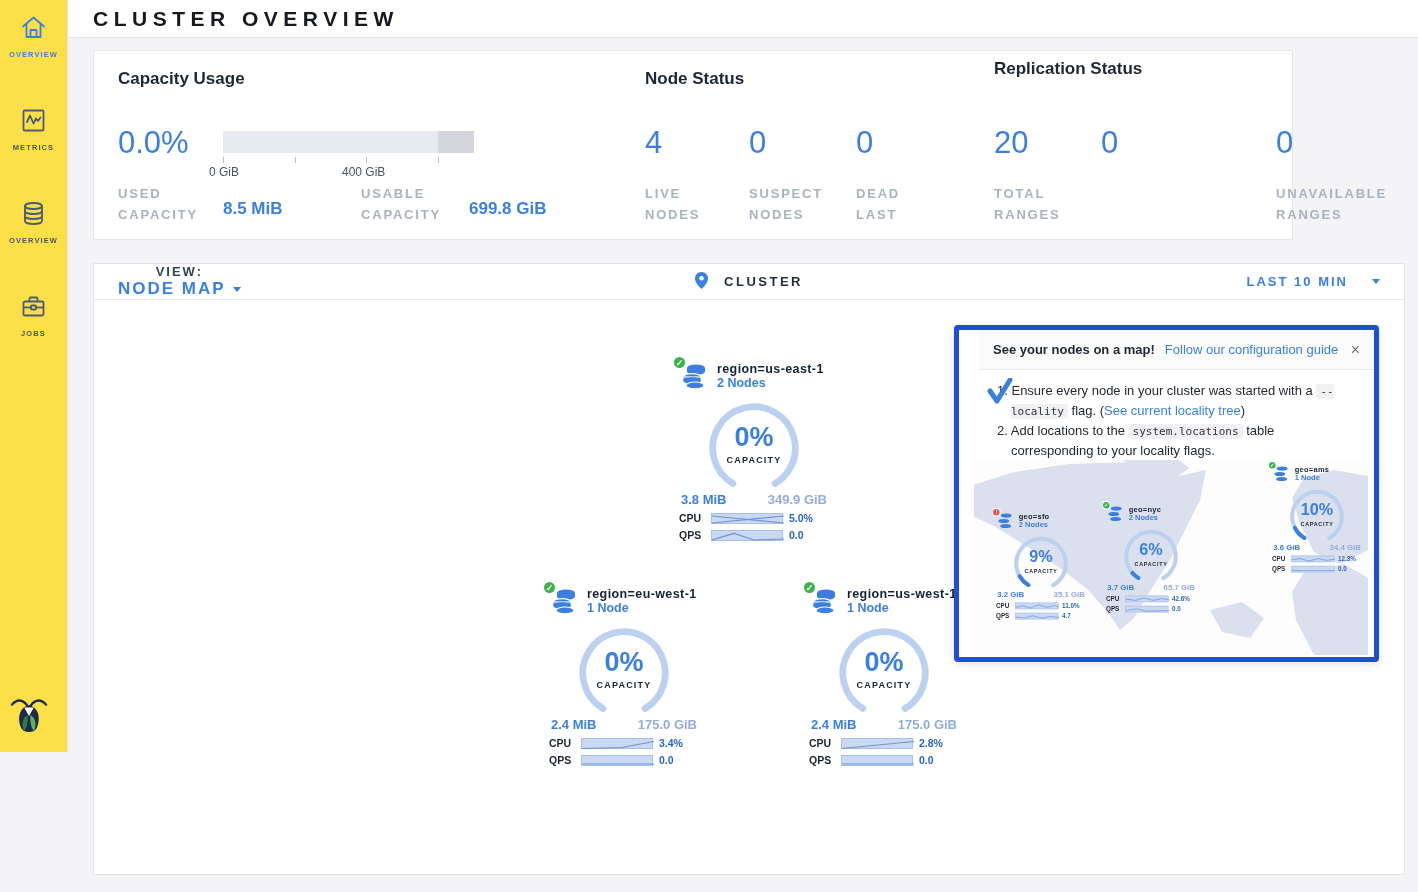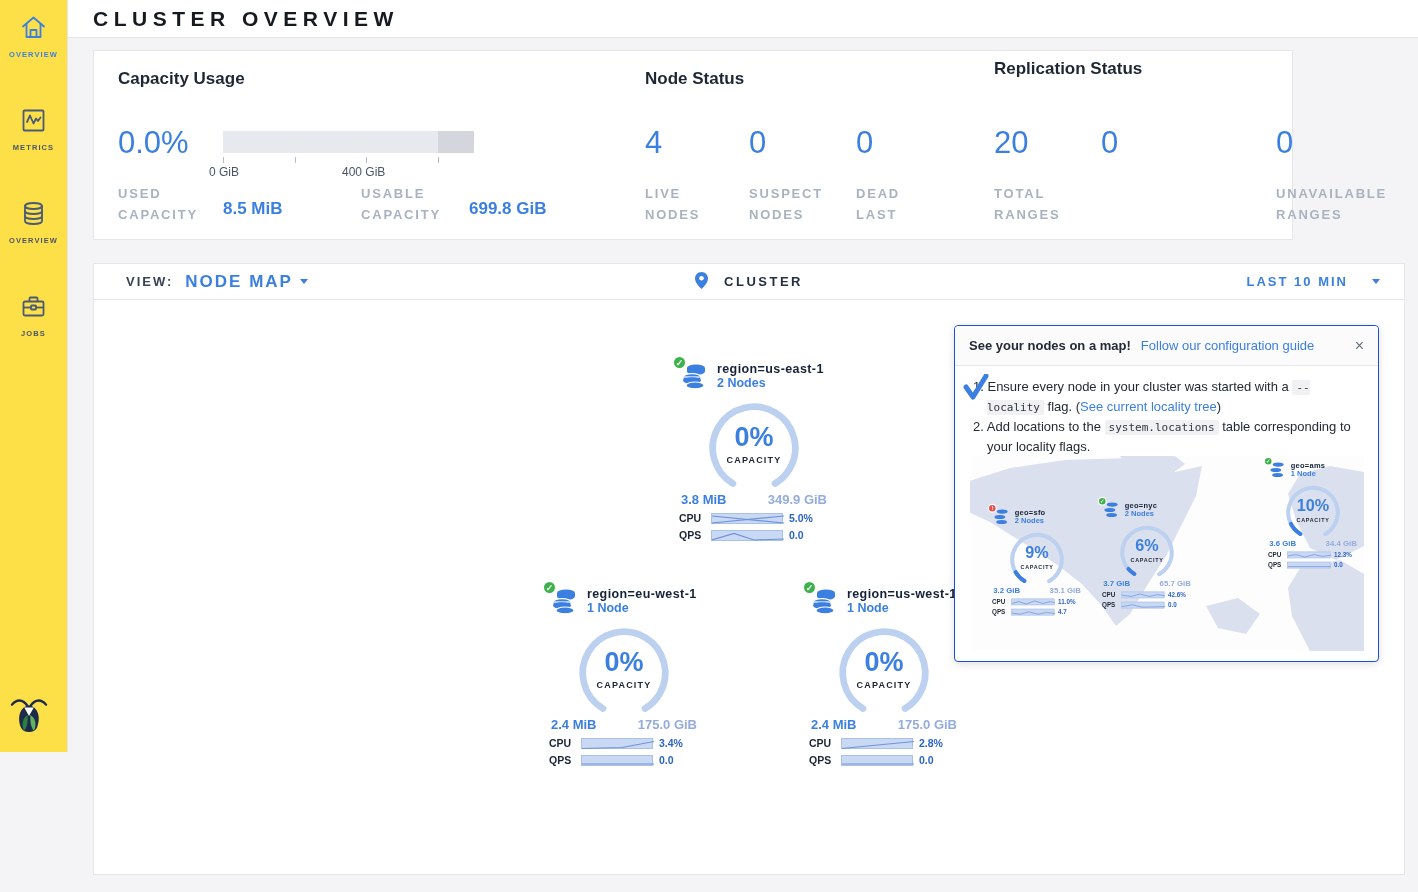--- a/index.html
+++ b/index.html
@@ -27,21 +27,21 @@
   .sec-title { position:absolute; font-size:17px; font-weight:600; color:#1f2634; }
   .big-num { position:absolute; font-size:31px; font-weight:500; color:#3b7fe0; }
   .stat-lbl { position:absolute; font-size:13px; font-weight:600; letter-spacing:1.8px; color:#aab2c0; line-height:1.6; width:120px; }
   .stat-val { position:absolute; font-size:17px; font-weight:600; color:#3b7fe0; }
   .cap-bar { position:absolute; left:129px; top:80px; width:251px; height:22px; background:#e8e9ef; }
   .cap-bar .reserve { position:absolute; right:0; top:0; height:100%; background:#d4d5dd; }
   .tick { position:absolute; top:106px; width:1px; height:6px; background:#b7bcc6; }
   .tick-lbl { position:absolute; top:114px; font-size:12px; color:#4a5466; }
 
   
-  .vb-left { display:flex; align-items:center; gap:12px; margin-left:32px; }
+  .vb-left { display:flex; align-items:center; gap:0; margin-left:24px;flex-direction:column; }
   .vb-view { font-size:13px; letter-spacing:2px; font-weight:600; color:#394souls455; color:#3a4355; }
   .vb-dd { display:flex; align-items:center; gap:7px; cursor:pointer; }
   .vb-dd span { font-size:17px; letter-spacing:2px; font-weight:600; color:#3b7fe0; }
   .caret { width:0; height:0; border-left:4.5px solid transparent; border-right:4.5px solid transparent; border-top:5.5px solid #3b7fe0; display:inline-block; }
   .vb-center { position:absolute; left:0; right:0; display:flex; justify-content:center; align-items:center; gap:16px; pointer-events:none; }
   .vb-center span { font-size:13px; letter-spacing:2.5px; font-weight:600; color:#242f42; }
   .vb-right { margin-left:auto; margin-right:24px; display:flex; align-items:center; gap:24px; cursor:pointer; z-index:2; }
   .vb-right span { font-size:13px; letter-spacing:2px; font-weight:600; color:#3b7fe0; }
 
   
@@ -61,21 +61,21 @@
   .nc-values { display:flex; justify-content:space-between; margin-top:4px; padding:0 2px; }
   .nc-values .used { font-size:13px; font-weight:600; color:#3b7fe0; }
   .nc-values .usable { font-size:13px; font-weight:600; color:#94acdd; }
   .nc-row { display:flex; align-items:center; margin-top:5px; gap:6px; }
   .nc-metric { font-size:10.5px; font-weight:700; color:#1c2433; width:26px; }
   .nc-spark { position:relative; width:72px; height:11px; background:#c9d8f3; border:1px solid #a9c0e9; flex:none; }
   .nc-spark svg { position:absolute; inset:0; }
   .nc-val { font-size:10.5px; font-weight:700; color:#2b63c7; }
 
   
-  .tooltip { position:absolute; left:860px; top:25px; width:425px; height:337px; background:#fff; border:1px solid #1d4ed8; border-radius:4px; box-shadow:0 2px 8px rgba(0,0,0,.12); z-index:4; }
+  .tooltip { position:absolute; left:860px; top:25px; width:425px; height:337px; background:#fff; border:5px solid #1d4ed8; border-radius:4px; box-shadow:0 2px 8px rgba(0,0,0,.12); z-index:4;padding-left:20px; }
   .tt-head { display:flex; align-items:center; gap:10px; height:40px; padding:0 14px; background:#fbfbfc; border-bottom:1px solid #e8e8ec; border-radius:4px 4px 0 0; }
   .tt-title { font-size:13px; font-weight:700; color:#242a35; }
   .tt-link { font-size:13px; color:#3b7fe0; cursor:pointer; }
   .tt-close { margin-left:auto; font-size:16px; color:#6c7380; cursor:pointer; line-height:1; }
   .tt-body { position:relative; padding:11px 16px 0 18px; font-size:13px; line-height:1.55; color:#242a35; }
   .tt-step { padding-left:14px; text-indent:-14px; }
   .tt-num { font-weight:400; }
   .tt-code { font-family:"DejaVu Sans Mono", monospace; font-size:11px; background:#f1f1f4; padding:1px 4px; border-radius:2px; color:#30363f; }
   .tt-a { color:#3b7fe0; cursor:pointer; }
   .tt-check { position:absolute; left:8px; top:8px; z-index:2; }

